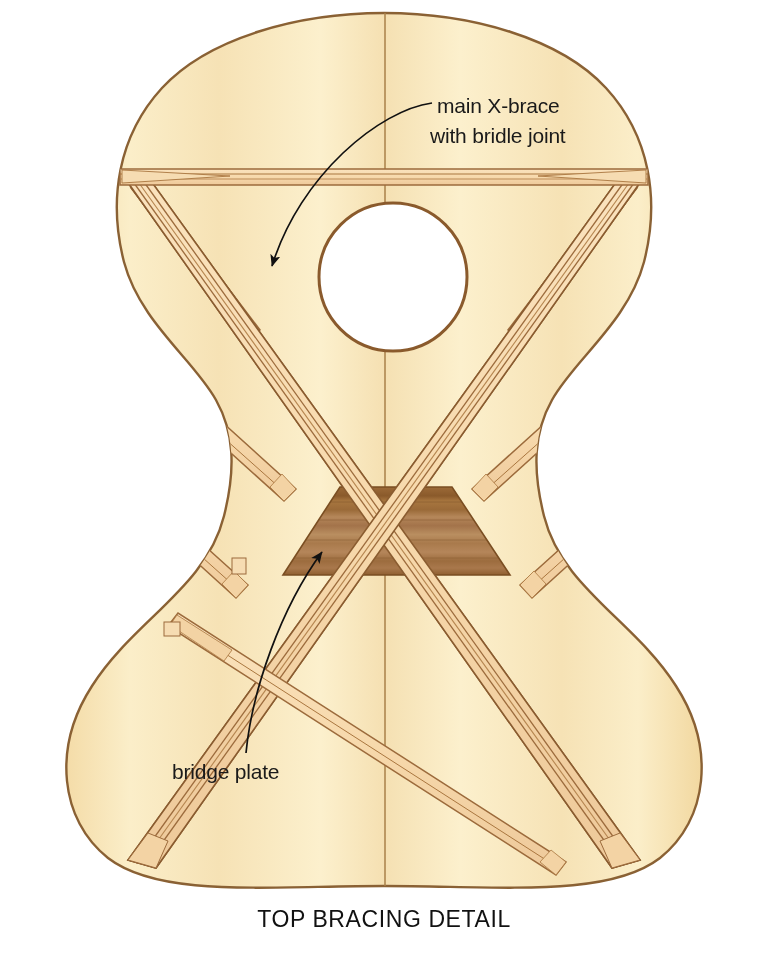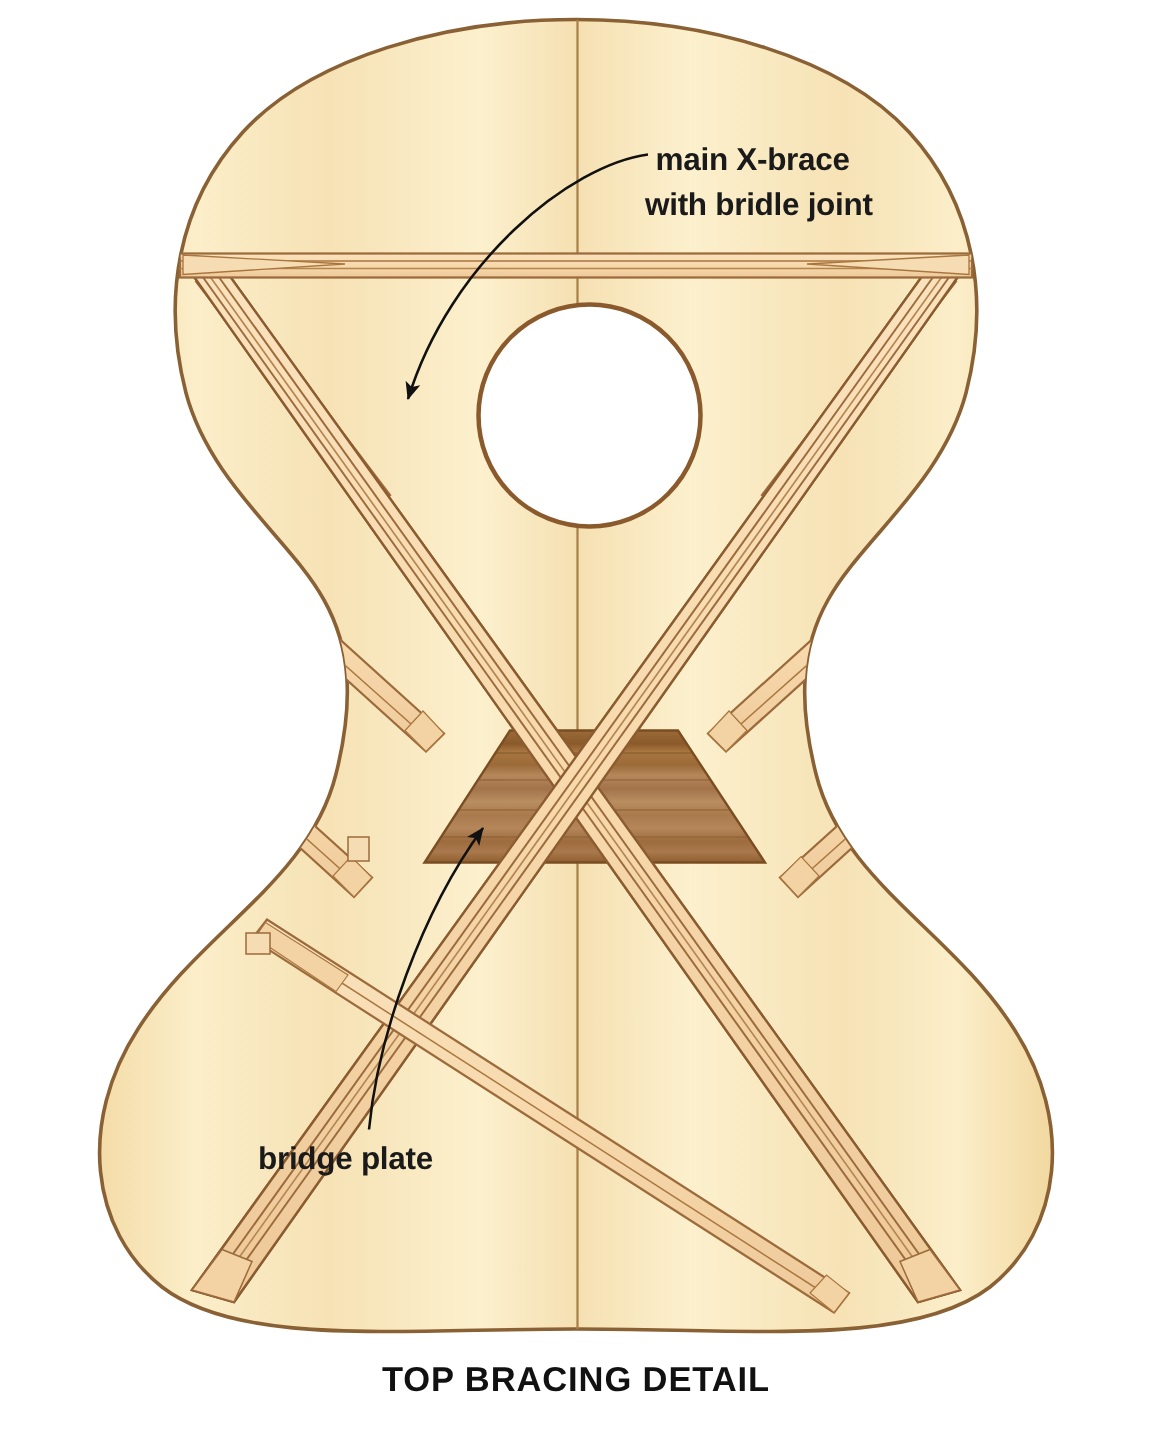--- a/index.html
+++ b/index.html
@@ -12,21 +12,20 @@
     height: 954px;
     position: relative;
     font-family: "Liberation Sans", sans-serif;
     overflow: hidden;
   }
   #diagram-root {
     position: absolute;
     left: 0; top: 0;
     width: 768px;
     height: 954px;
-    font-weight: bold;
   }
   svg.figure {
     display: block;
     width: 768px;
     height: 954px;
   }
   .anno-text {
     font-family: "Liberation Sans", sans-serif;
     font-size: 21px;
     fill: #1a1a1a;

